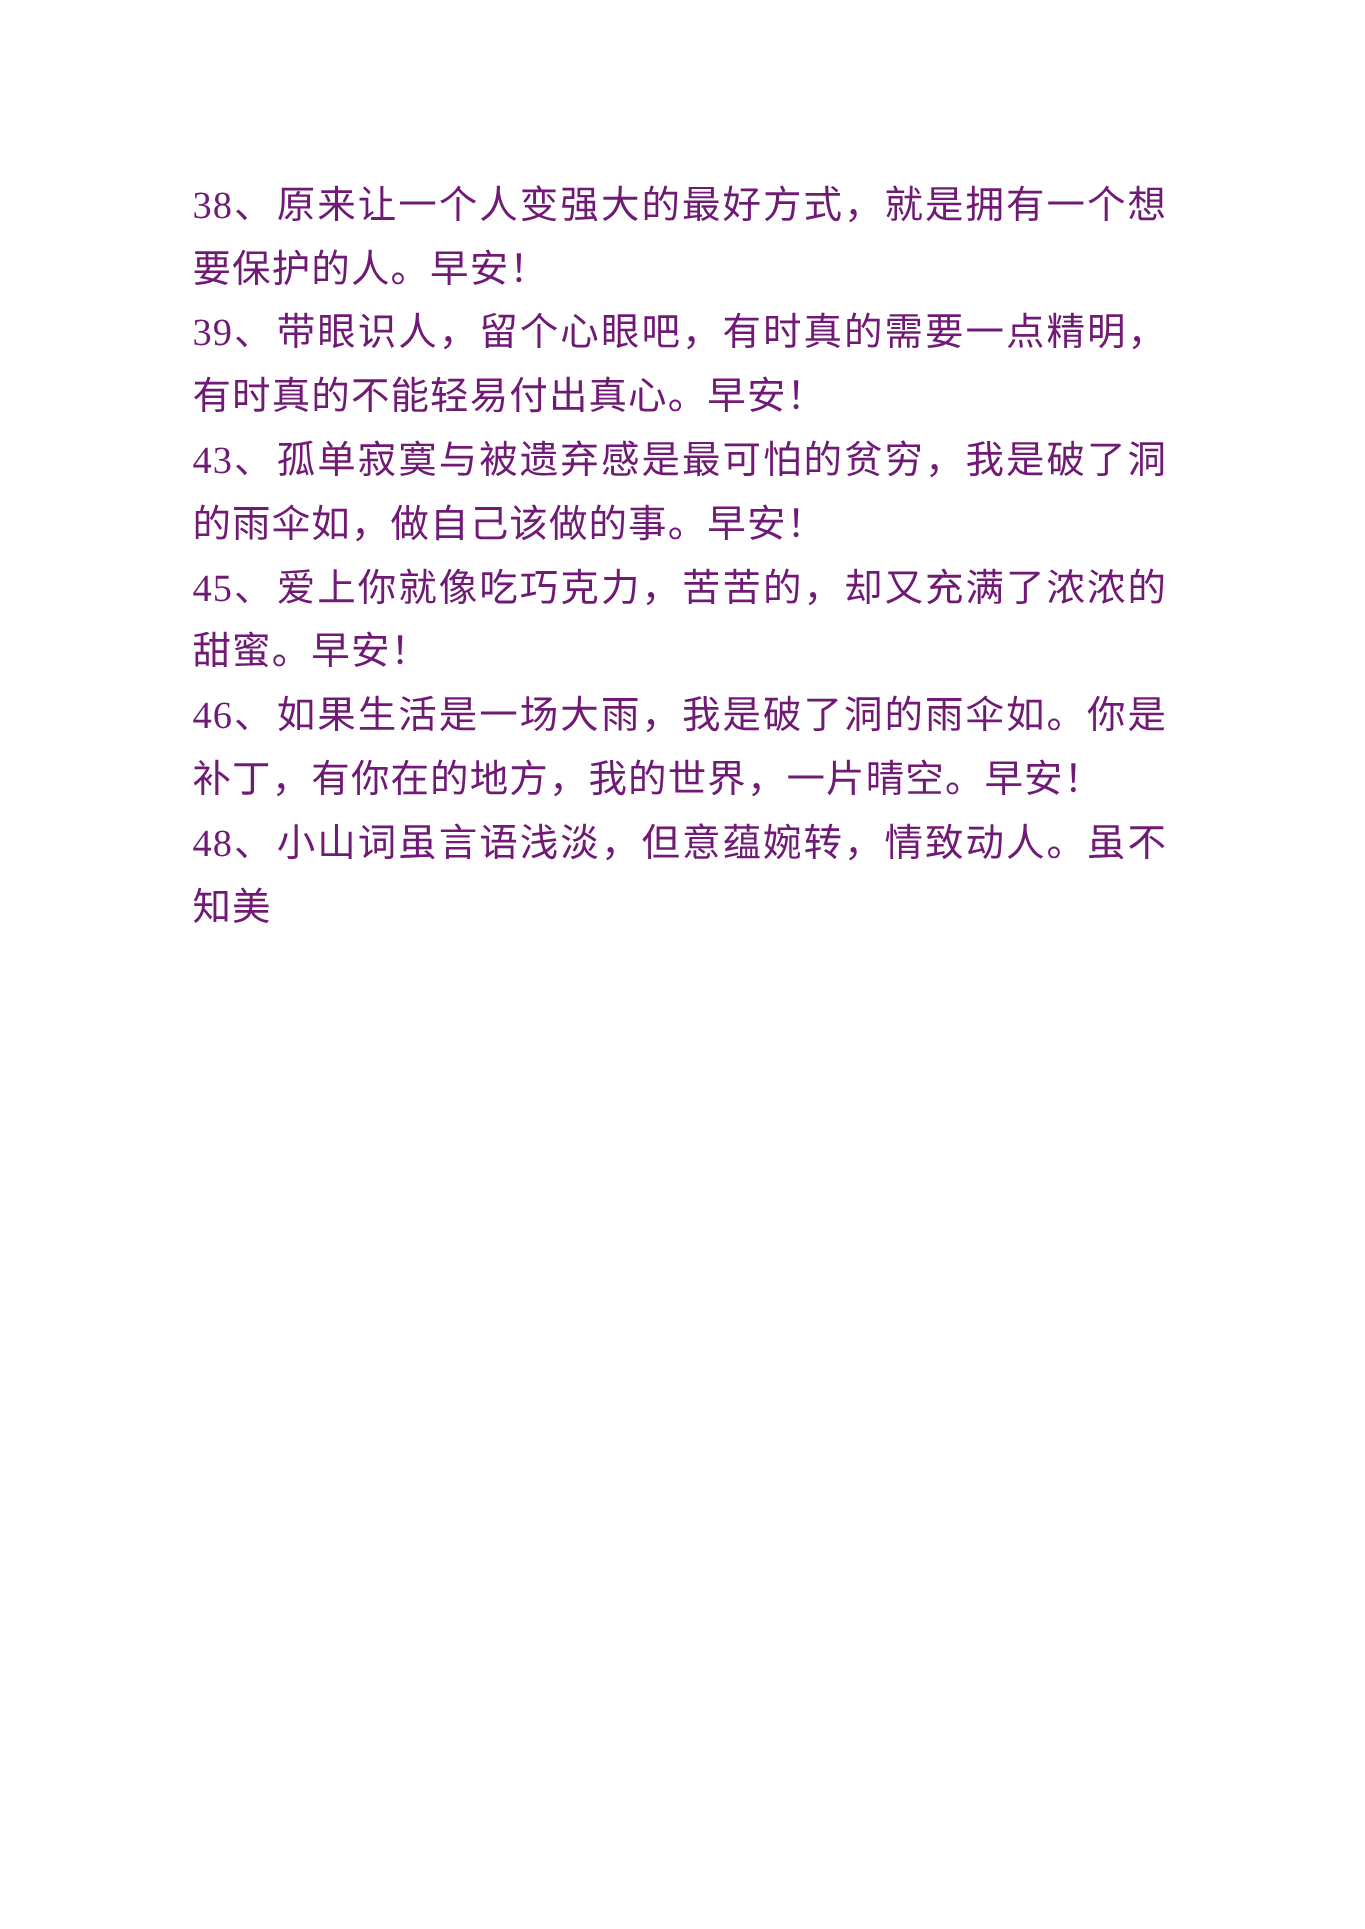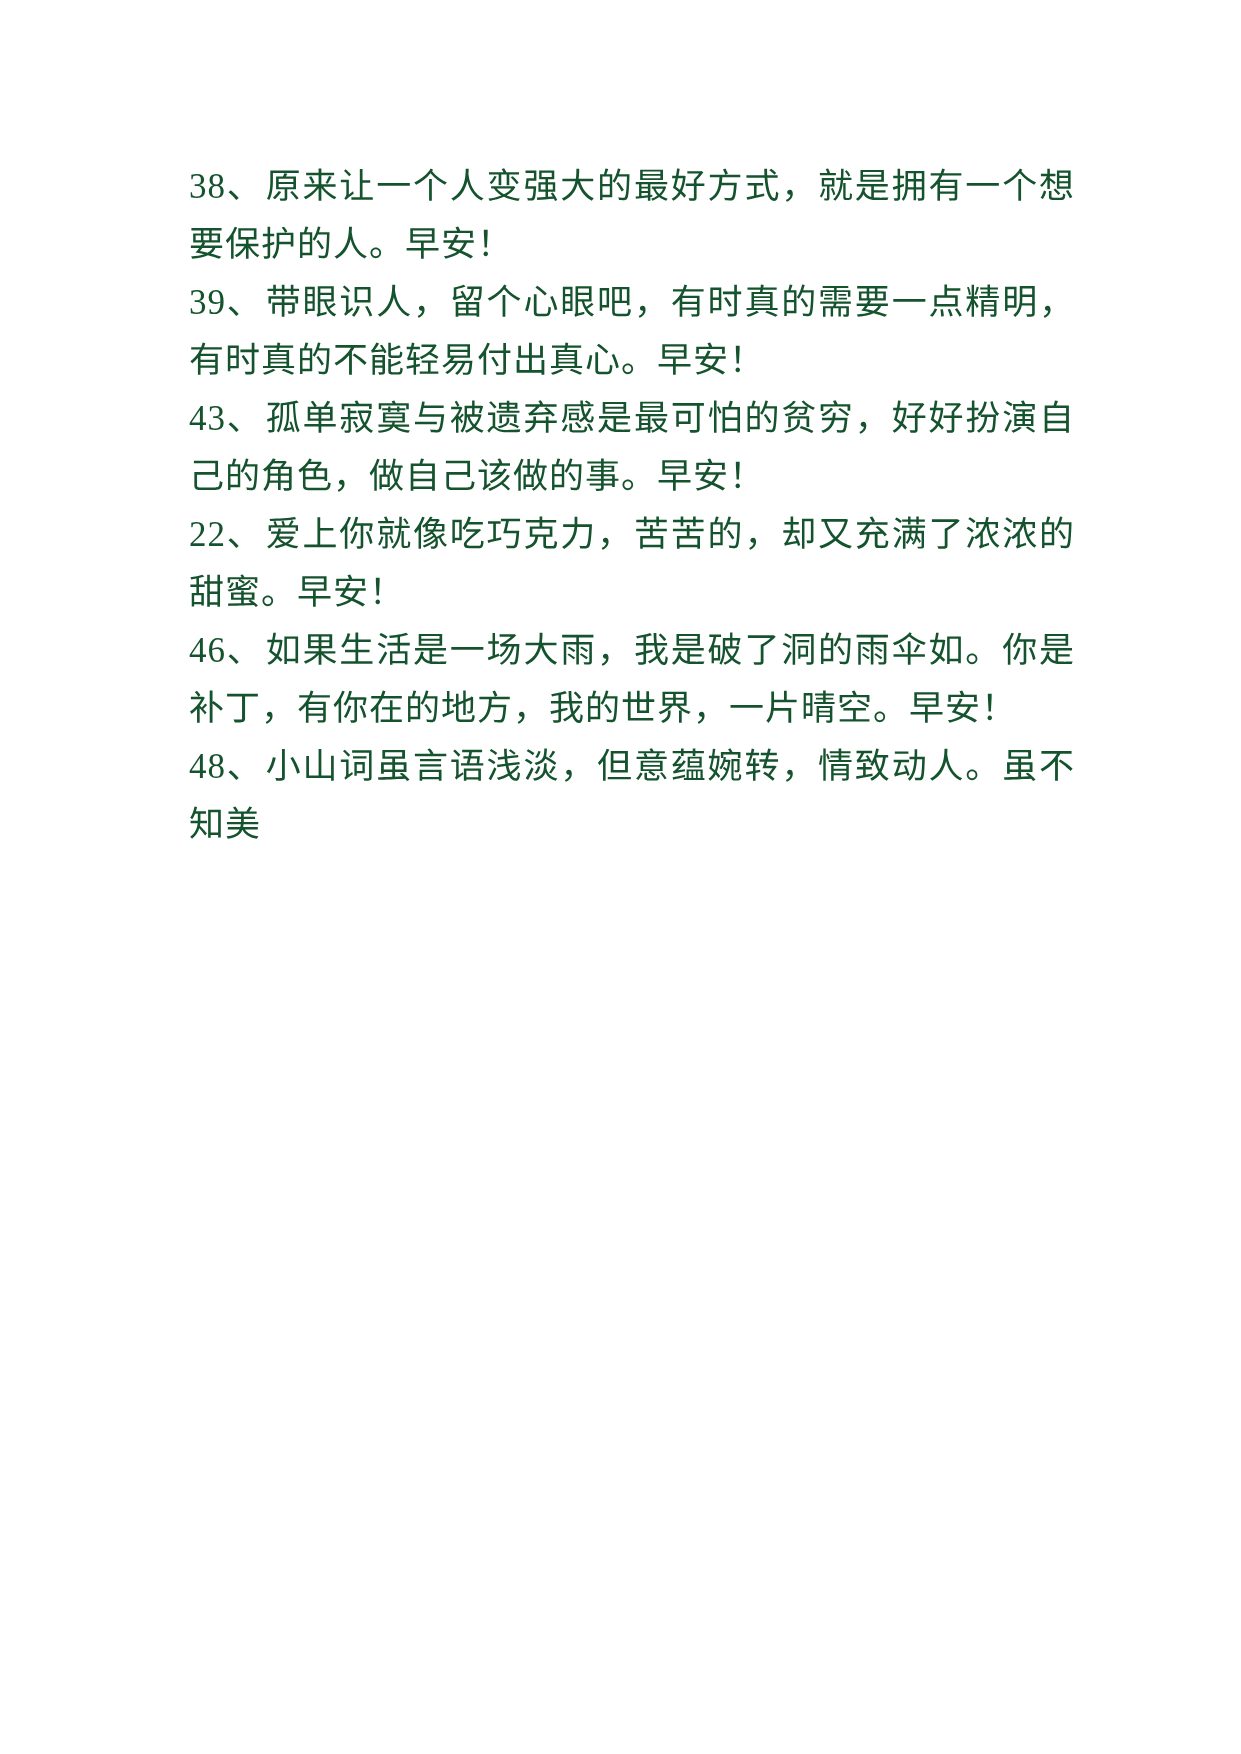--- a/index.html
+++ b/index.html
@@ -9,28 +9,28 @@
   }
   .page {
     position: relative;
     width: 1241px;
     height: 1754px;
     background: #ffffff;
     overflow: hidden;
   }
   .text-block {
     position: absolute;
-    left: 189px;
+    left: 175px;
     top: 158px;
     width: 886px;
     font-family: "Liberation Serif", "DejaVu Serif", serif;
     font-size: 35px;
     line-height: 58px;
     font-weight: normal;
-    color: #14532d;
+    color: #701a75;
     text-align: justify;
     letter-spacing: 1px;
   }
   .text-block p {
     margin: 0;
     padding: 0;
     text-justify: inter-ideograph;
   }
   .quote-num {
     padding-right: 2px;
@@ -42,24 +42,24 @@
 <div class="page">
   <div class="text-block">
 
     <p><span class="quote-num">38、</span><span>原来让一个人变强大的最好方式，就是拥有一个想要保护的人。早安！</span></p>
 
     <p><span class="quote-num">39、</span><span>带眼识人，留个心眼吧，有时真的需要一点精明，有时真的不能轻易付出真心。早安！</span></p>
 
 
 
 
-    <p><span class="quote-num">43、</span><span>孤单寂寞与被遗弃感是最可怕的贫穷，好好扮演自己的角色，做自己该做的事。早安！</span></p>
+    <p><span class="quote-num">43、</span><span>孤单寂寞与被遗弃感是最可怕的贫穷，我是破了洞的雨伞如，做自己该做的事。早安！</span></p>
 
 
-    <p><span class="quote-num">22、</span><span>爱上你就像吃巧克力，苦苦的，却又充满了浓浓的甜蜜。早安！</span></p>
+    <p><span class="quote-num">45、</span><span>爱上你就像吃巧克力，苦苦的，却又充满了浓浓的甜蜜。早安！</span></p>
 
     <p><span class="quote-num">46、</span><span>如果生活是一场大雨，我是破了洞的雨伞如。你是补丁，有你在的地方，我的世界，一片晴空。早安！</span></p>
 
 
     <p><span class="quote-num">48、</span><span>小山词虽言语浅淡，但意蕴婉转，情致动人。虽不知美</span></p>
 
   </div>
 </div>
 
 </body></html>

